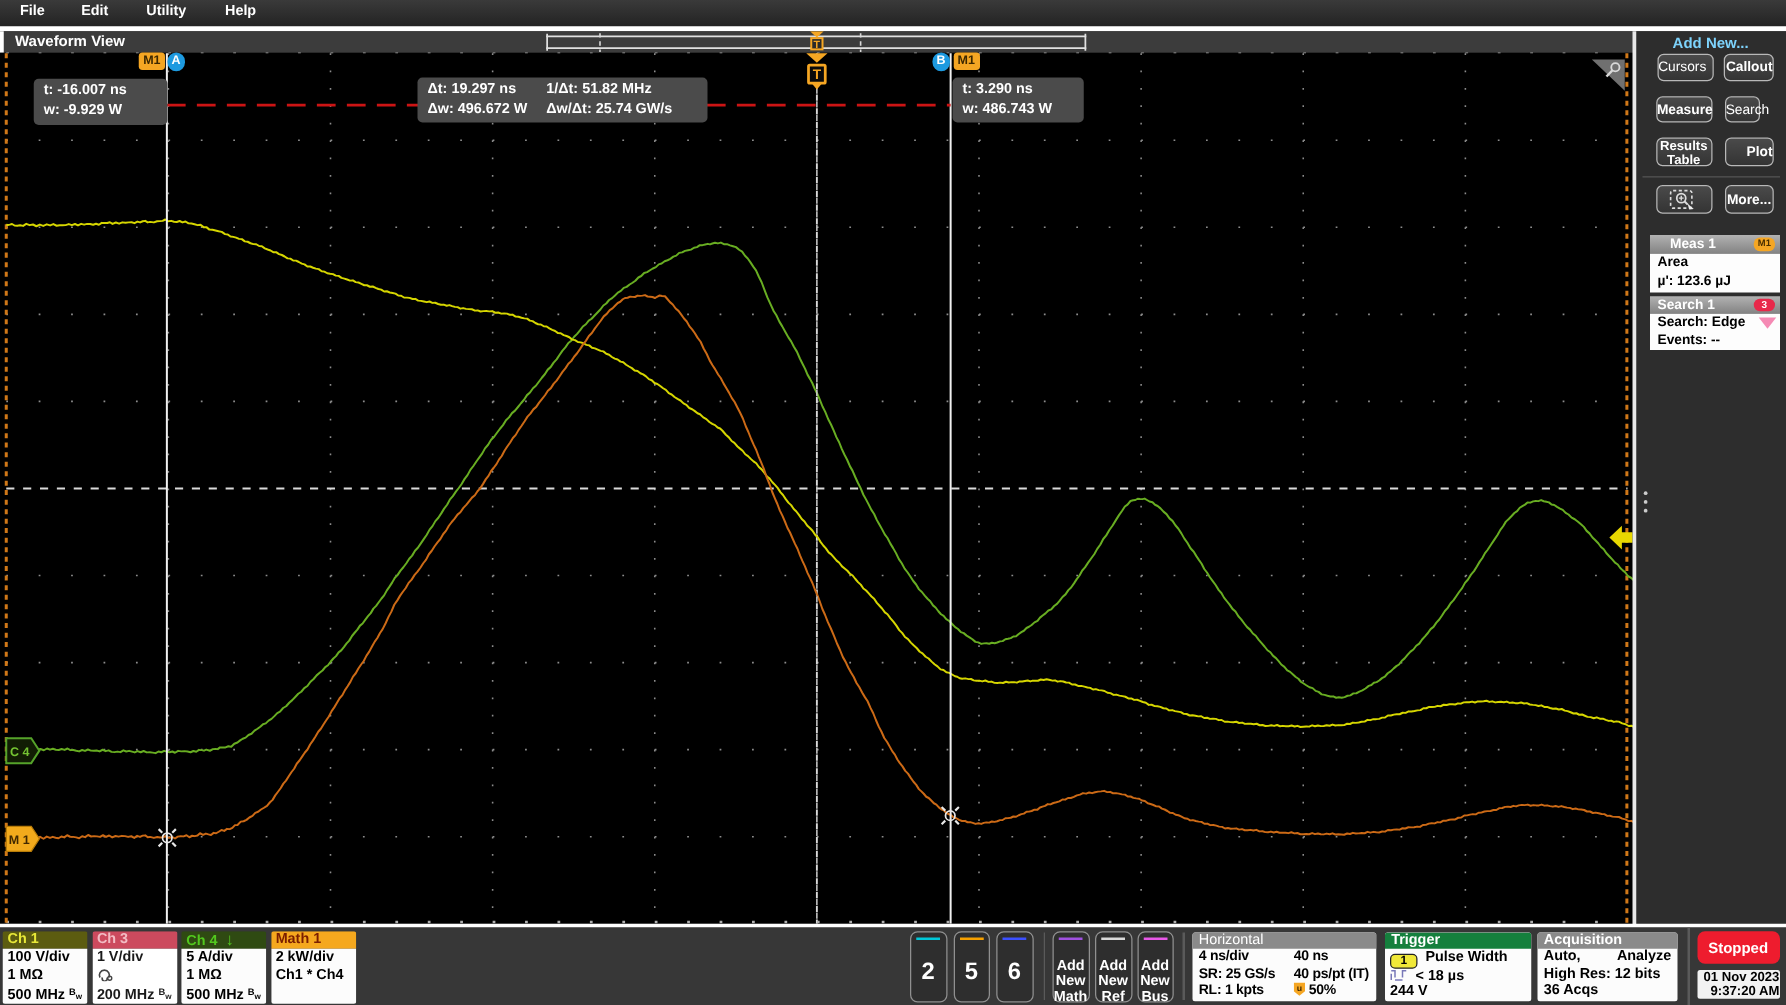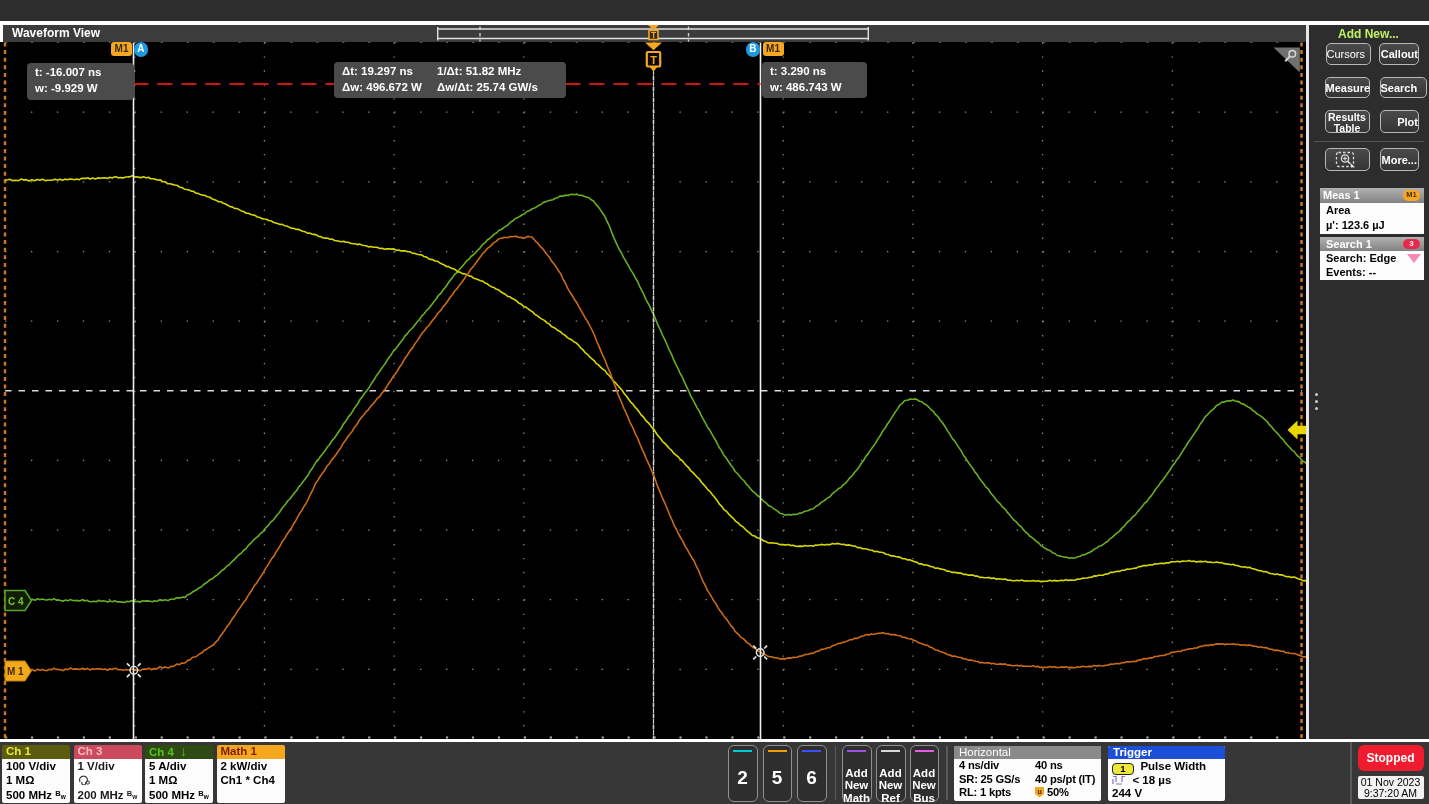--- a/index.html
+++ b/index.html
@@ -1,19 +1,25 @@
 <!DOCTYPE html>
 <html><head><meta charset="utf-8">
 <style>
 *{margin:0;padding:0;box-sizing:content-box}
 body{font-family:"Liberation Sans", sans-serif;background:#222;width:1429px;height:804px;overflow:hidden}
 </style></head>
 <body>
 <div style="position:relative;width:1429px;height:804px;background:#2d2d2d">
 <div style="position:absolute;left:0;top:42px;width:1308px;height:697px;background:#000"></div>
+<div style="position:absolute;left:0;top:0;width:1429px;height:21px;background:linear-gradient(#3a3a3a,#232323)">
+<span style="position:absolute;left:16px;top:3px;color:#fff;font-weight:bold;font-size:11.5px">File</span>
+<span style="position:absolute;left:65px;top:3px;color:#fff;font-weight:bold;font-size:11.5px">Edit</span>
+<span style="position:absolute;left:117px;top:3px;color:#fff;font-weight:bold;font-size:11.5px">Utility</span>
+<span style="position:absolute;left:180px;top:3px;color:#fff;font-weight:bold;font-size:11.5px">Help</span>
+</div>
 <div style="position:absolute;left:0;top:21px;width:1429px;height:3.5px;background:#fff"></div>
 <div style="position:absolute;left:0;top:24.5px;width:1308px;height:17.5px;background:#3c3c3c">
 <span style="position:absolute;left:12px;top:1px;color:#fff;font-weight:bold;font-size:12px">Waveform View</span>
 <svg width="1308" height="18" viewBox="0 0 1308 18" style="position:absolute;left:0;top:0">
 <g stroke="#e0e0e0" stroke-width="1.4" fill="none">
 <line x1="437" y1="4" x2="869" y2="4"></line>
 <line x1="437" y1="13.5" x2="869" y2="13.5"></line>
 <line x1="437.7" y1="2" x2="437.7" y2="15.5"></line>
 <line x1="868.3" y1="2" x2="868.3" y2="15.5"></line>
 </g>
@@ -92,43 +98,43 @@
       <div>t: 3.290 ns</div>
       <div>w: 486.743 W</div>
     </div>
 
 <div style="position:absolute;left:111px;top:42px;width:21px;height:14px;background:#f5a623;border-radius:3px;color:#3d2800;font-weight:bold;font-size:10px;text-align:center;line-height:14px">M1</div>
 <div style="position:absolute;left:133.5px;top:42px;width:14.5px;height:14.5px;background:#1d9ae0;border-radius:50%;color:#fff;font-weight:bold;font-size:10px;text-align:center;line-height:14.5px">A</div>
 <div style="position:absolute;left:745.5px;top:42px;width:14.5px;height:14.5px;background:#1d9ae0;border-radius:50%;color:#fff;font-weight:bold;font-size:10px;text-align:center;line-height:14.5px">B</div>
 <div style="position:absolute;left:762.5px;top:42px;width:21px;height:14px;background:#f5a623;border-radius:3px;color:#3d2800;font-weight:bold;font-size:10px;text-align:center;line-height:14px">M1</div>
 
 <div style="position:absolute;left:1308px;top:24.5px;width:121px;height:717px;background:#2d2d2d">
-<div style="position:absolute;left:0;top:2px;width:121px;text-align:center;color:#bef264;font-weight:bold;font-size:12px">Add New...</div>
+<div style="position:absolute;left:0;top:2px;width:121px;text-align:center;color:#7dd3fc;font-weight:bold;font-size:12px">Add New...</div>
 <div style="position:absolute;left:17.5px;top:18.5px;width:45px;height:21.5px;background:linear-gradient(#4a4a4a,#343434);border:1.3px solid #b8b8b8;border-radius:5px;color:#fff;font-weight:normal;font-size:11px;text-align:left;line-height:21.5px;box-sizing:border-box">Cursors</div>
 <div style="position:absolute;left:70.5px;top:18.5px;width:40.5px;height:21.5px;background:linear-gradient(#4a4a4a,#343434);border:1.3px solid #b8b8b8;border-radius:5px;color:#fff;font-weight:bold;font-size:11px;text-align:right;line-height:21.5px;box-sizing:border-box">Callout</div>
 <div style="position:absolute;left:16.5px;top:52px;width:45px;height:21.5px;background:linear-gradient(#4a4a4a,#343434);border:1.3px solid #b8b8b8;border-radius:5px;color:#fff;font-weight:bold;font-size:11px;text-align:center;line-height:21.5px;box-sizing:border-box">Measure</div>
-<div style="position:absolute;left:71.5px;top:52px;width:47px;height:21.5px;background:linear-gradient(#4a4a4a,#343434);border:1.3px solid #b8b8b8;border-radius:5px;color:#fff;font-weight:bold;font-size:11px;text-align:left;line-height:21.5px;box-sizing:border-box">Search</div>
+<div style="position:absolute;left:71.5px;top:52px;width:28px;height:21.5px;background:linear-gradient(#4a4a4a,#343434);border:1.3px solid #b8b8b8;border-radius:5px;color:#fff;font-weight:normal;font-size:11px;text-align:left;line-height:21.5px;box-sizing:border-box">Search</div>
 <div style="position:absolute;left:16.5px;top:85.5px;width:45px;height:23px;background:linear-gradient(#4a4a4a,#343434);border:1.3px solid #b8b8b8;border-radius:5px;color:#fff;font-weight:bold;font-size:10.5px;text-align:center;line-height:23px;box-sizing:border-box">
         <div style="line-height:11px;padding-top:1px">Results<br>Table</div>
       </div>
 <div style="position:absolute;left:71.5px;top:85.5px;width:39.5px;height:23px;background:linear-gradient(#4a4a4a,#343434);border:1.3px solid #b8b8b8;border-radius:5px;color:#fff;font-weight:bold;font-size:11px;text-align:right;line-height:23px;box-sizing:border-box">Plot</div>
 <div style="position:absolute;left:6px;top:116.5px;width:110px;height:1px;background:#555"></div>
 <div style="position:absolute;left:16.5px;top:123px;width:45px;height:23px;background:linear-gradient(#4a4a4a,#343434);border:1.3px solid #b8b8b8;border-radius:5px;color:#fff;font-weight:bold;font-size:11px;text-align:center;line-height:23px;box-sizing:border-box">
         <svg width="24" height="18" viewBox="0 0 24 18" style="position:absolute;left:9px;top:2px">
 <rect x="1.5" y="1.5" width="17" height="14" fill="none" stroke="#ddd" stroke-width="1.3" stroke-dasharray="2.5,2" rx="2"></rect>
 <circle cx="10" cy="7.5" r="3.6" fill="none" stroke="#ddd" stroke-width="1.4"></circle>
 <line x1="10" y1="5.6" x2="10" y2="9.4" stroke="#ddd" stroke-width="1.1"></line>
 <line x1="8.1" y1="7.5" x2="11.9" y2="7.5" stroke="#ddd" stroke-width="1.1"></line>
 <line x1="12.7" y1="10.2" x2="15.2" y2="12.7" stroke="#ddd" stroke-width="1.6"></line>
 <polygon points="15,11.8 20,16.2 16.4,16.6 15,11.8" fill="#eee"></polygon>
 </svg>
       </div>
 <div style="position:absolute;left:71.5px;top:123px;width:39.5px;height:23px;background:linear-gradient(#4a4a4a,#343434);border:1.3px solid #b8b8b8;border-radius:5px;color:#fff;font-weight:bold;font-size:11px;text-align:center;line-height:23px;box-sizing:border-box">More...</div>
 <div style="position:absolute;left:12px;top:163.5px;width:104px;height:46px">
- <div style="position:absolute;left:0;top:0;width:104px;height:14.5px;background:linear-gradient(#b2b2b2,#828282);color:#fff;font-weight:bold;font-size:11px;line-height:14px;padding-left:3px;box-sizing:border-box">Meas 1
+ <div style="position:absolute;left:0;top:0;width:104px;height:14.5px;background:linear-gradient(#b2b2b2,#828282);color:#fff;font-weight:bold;font-size:11px;line-height:14px;padding-left:16px;box-sizing:border-box">Meas 1
   <span style="position:absolute;right:4px;top:2px;width:17px;height:10.5px;background:#f5a623;border-radius:5px;color:#4a2f00;font-size:7.5px;font-weight:bold;text-align:center;line-height:10.5px">M1</span></div>
  <div style="position:absolute;left:0;top:14.5px;width:104px;height:31.5px;background:#fdfdfd;color:#000;font-weight:bold;font-size:11px;line-height:15px;padding:0 0 0 6px;box-sizing:border-box">
           <div>Area</div>
           <div>µ': 123.6 µJ</div>
         </div>
 </div>
 <div style="position:absolute;left:12px;top:212px;width:104px;height:43px">
  <div style="position:absolute;left:0;top:0;width:104px;height:14.5px;background:linear-gradient(#b2b2b2,#828282);color:#fff;font-weight:bold;font-size:11px;line-height:14px;padding-left:6px;box-sizing:border-box">Search 1
   <span style="position:absolute;right:4px;top:2px;width:17px;height:10.5px;background:#e8284a;border-radius:5px;color:#fff;font-size:8px;font-weight:bold;text-align:center;line-height:10.5px">3</span></div>
  <div style="position:absolute;left:0;top:14.5px;width:104px;height:28.5px;background:#fdfdfd;color:#000;font-weight:bold;font-size:11px;line-height:14px;padding:0 0 0 6px;box-sizing:border-box">
@@ -208,23 +214,29 @@
 <div style="position:absolute;left:954px;top:4.5px;width:147px;height:55px;background:#fcfcfc;border-radius:2px;overflow:hidden">
 <div style="height:13px;background:#8a8a8a;color:#fff;font-weight:normal;font-size:11.5px;line-height:12.5px;padding-left:5px">Horizontal</div>
 <div style="height:13.5px;line-height:13.5px;font-weight:bold;font-size:11.2px;letter-spacing:-0.2px;color:#000;padding-left:5px;white-space:nowrap"><span style="display:inline-block;width:76px">4 ns/div</span><span>40 ns</span></div>
         <div style="height:13.5px;line-height:13.5px;font-weight:bold;font-size:11.2px;letter-spacing:-0.2px;color:#000;padding-left:5px;white-space:nowrap"><span style="display:inline-block;width:76px">SR: 25 GS/s</span><span>40 ps/pt (IT)</span></div>
         <div style="height:13.5px;line-height:13.5px;font-weight:bold;font-size:11.2px;letter-spacing:-0.2px;color:#000;padding-left:5px;white-space:nowrap"><span style="display:inline-block;width:76px">RL: 1 kpts</span><span><svg width="9" height="11" viewBox="0 0 9 11" style="vertical-align:-2px">
 <polygon points="0,0 9,0 9,7 4.5,10.5 0,7" fill="#f5a623"></polygon>
 <text x="4.5" y="7" font-size="7" font-weight="bold" fill="#402800" text-anchor="middle" font-family="Liberation Sans, sans-serif">u</text>
 </svg> 50%</span></div>
 </div>
 <div style="position:absolute;left:1108px;top:4.5px;width:117px;height:55px;background:#fcfcfc;border-radius:2px;overflow:hidden">
-<div style="height:13px;background:#1d4ed8;color:#fff;font-weight:bold;font-size:11.5px;line-height:12.5px;padding-left:5px">Trigger</div>
+<div style="height:13px;background:#15803d;color:#fff;font-weight:bold;font-size:11.5px;line-height:12.5px;padding-left:5px">Trigger</div>
 <div style="height:14.5px;line-height:14.5px;font-weight:bold;font-size:11.5px;color:#000;padding-left:4px"><span style="display:inline-block;width:20px;height:10px;background:#f0e838;border:1.5px solid #222;border-radius:4px;text-align:center;font-size:9.5px;line-height:9.5px;vertical-align:-2px">1</span>&nbsp;&nbsp;Pulse Width</div>
         <div style="height:13.5px;line-height:13.5px;font-weight:bold;font-size:11.5px;color:#000;padding-left:4px"><svg width="14" height="11" viewBox="0 0 14 11" style="vertical-align:-1px">
 <path d="M1 10 L1 5 M1 2.5 L4 2.5 L4 8 M4 10 L10 10 M10 8 L10 2.5 L13 2.5" fill="none" stroke="#7878b8" stroke-width="1.2"></path>
 </svg>&nbsp; &lt; 18 µs</div>
         <div style="height:13.5px;line-height:13.5px;font-weight:bold;font-size:11.5px;color:#000;padding-left:4px">244 V</div>
 </div>
+<div style="position:absolute;left:1230px;top:4.5px;width:112px;height:55px;background:#fcfcfc;border-radius:2px;overflow:hidden">
+<div style="height:13px;background:#8a8a8a;color:#fff;font-weight:bold;font-size:11.5px;line-height:12.5px;padding-left:5px">Acquisition</div>
+<div style="height:13.5px;line-height:13.5px;font-weight:bold;font-size:11.5px;color:#000;padding:0 5px">Auto,<span style="float:right">Analyze</span></div>
+        <div style="height:13.5px;line-height:13.5px;font-weight:bold;font-size:11.5px;color:#000;padding-left:5px">High Res: 12 bits</div>
+        <div style="height:13.5px;line-height:13.5px;font-weight:bold;font-size:11.5px;color:#000;padding-left:5px">36 Acqs</div>
+</div>
 <div style="position:absolute;left:1350px;top:0;width:1.5px;height:62px;background:#5a5a5a"></div>
 <div style="position:absolute;left:1357.5px;top:3px;width:66px;height:26px;background:#ee1c2e;border-radius:6px;color:#fff;font-weight:bold;font-size:12px;text-align:center;line-height:26px">Stopped</div>
-<div style="position:absolute;left:1357.5px;top:34px;width:66px;height:23px;background:#f2f2f2;border-radius:2px;color:#000;font-weight:normal;font-size:10.5px;text-align:center;line-height:11.5px;padding-top:1px;box-sizing:border-box">01 Nov 2023<br>9:37:20 AM</div>
+<div style="position:absolute;left:1357.5px;top:34px;width:66px;height:23px;background:#f2f2f2;border-radius:2px;color:#000;font-weight:bold;font-size:10.5px;text-align:right;line-height:11.5px;padding-top:1px;box-sizing:border-box">01 Nov 2023<br>9:37:20 AM</div>
 </div>
 </div>
 </body></html>

